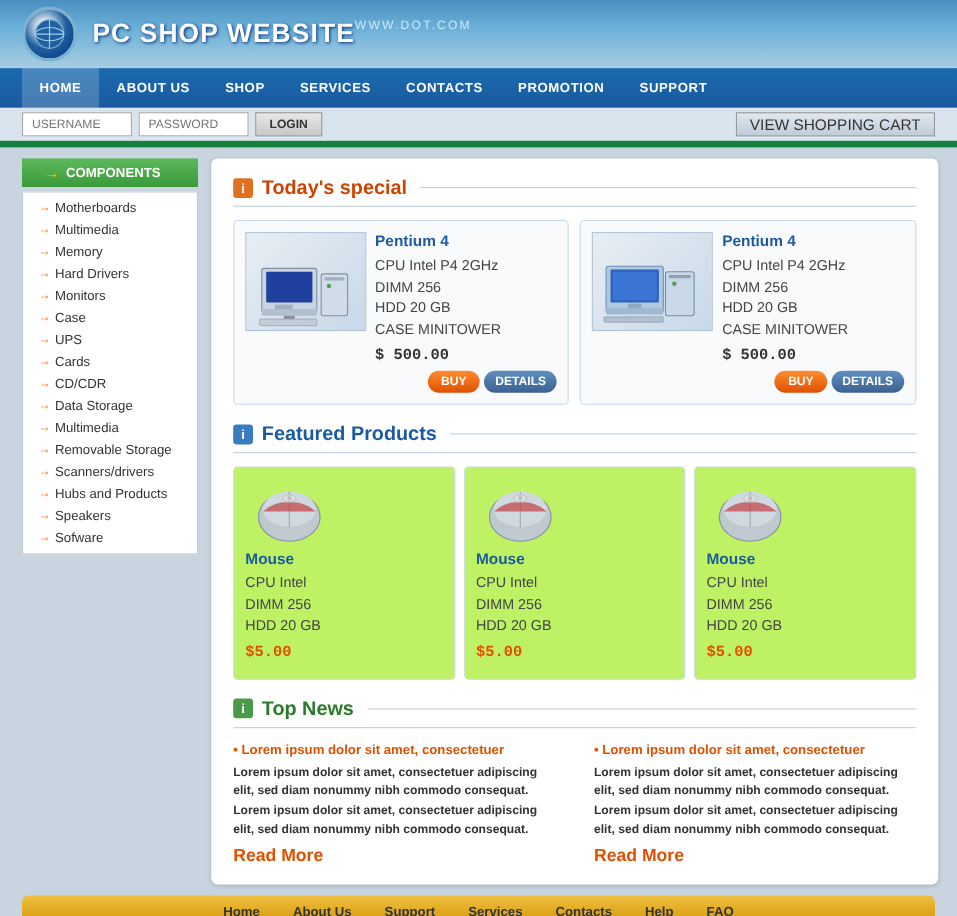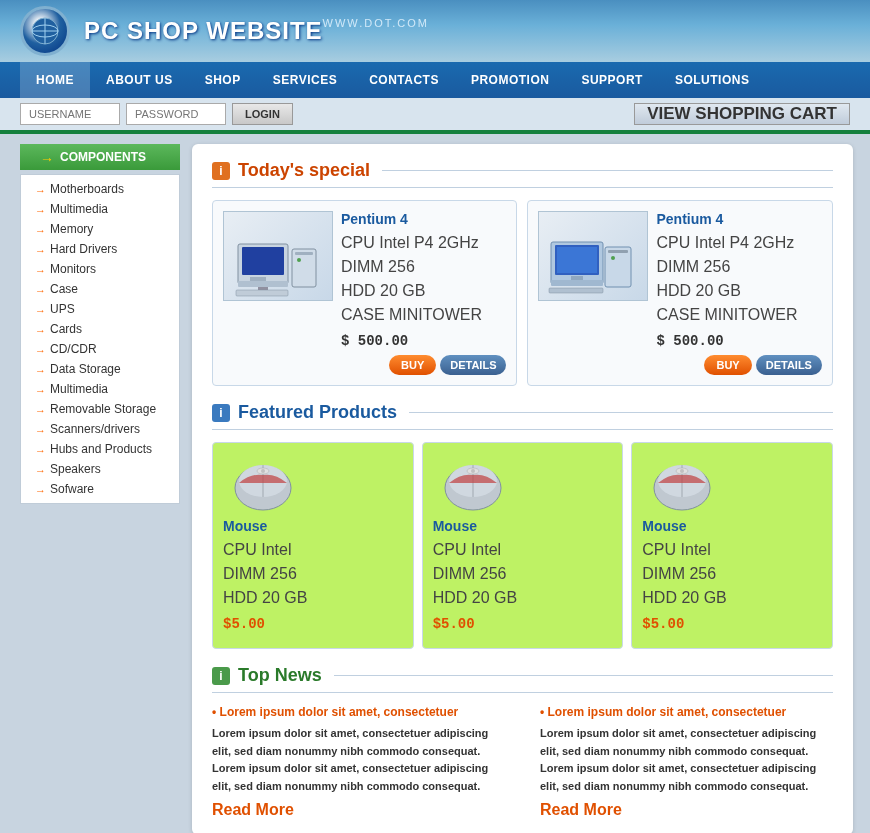--- a/index.html
+++ b/index.html
@@ -59,21 +59,21 @@
     .nav-item.active { background: rgba(255,255,255,0.2); }
 
     
     #loginbar {
       background: #d8e4ee;
       height: 36px;
       display: flex;
       align-items: center;
       justify-content: space-between;
       padding: 0 20px;
-      border-bottom: 4px solid #15803d;
+      border-bottom: 6px solid #15803d;
     }
     #login-left { display: flex; gap: 6px; align-items: center; }
     .login-input {
       border: 1px solid #aaa;
       background: white;
       height: 22px;
       padding: 0 8px;
       font-size: 11px;
       color: #555;
       width: 100px;
@@ -86,22 +86,22 @@
       font-size: 11px;
       font-weight: bold;
       cursor: pointer;
       color: #333;
     }
     .cart-btn {
       background: linear-gradient(180deg, #e0e8f0 0%, #c0ccda 100%);
       border: 1px solid #999;
       height: 22px;
       padding: 0 12px;
-      font-size: 17px;
-      font-weight: bold;
+      font-size: 14px;
+      font-weight: normal;
       cursor: pointer;
       color: #333;
     }
 
     
     #main {
       display: flex;
       padding: 10px 20px 10px 20px;
       gap: 12px;
     }
@@ -206,21 +206,21 @@
       overflow: hidden;
     }
     .product-info { flex: 1; }
     .product-name {
       font-size: 14px;
       font-weight: bold;
       color: #1a5a9f;
       margin-bottom: 4px;
     }
     .product-specs {
-      font-size: 16px;
+      font-size: 13px;
       color: #444;
       line-height: 1.5;
     }
     .product-price {
       font-size: 14px;
       font-weight: bold;
       color: #333;
       margin: 6px 0;
       font-family: Liberation Mono, monospace;
     }
@@ -355,21 +355,20 @@
 </div>
 
 <div id="navbar">
   <div class="nav-item active">HOME</div>
   <div class="nav-item">ABOUT US</div>
   <div class="nav-item">SHOP</div>
   <div class="nav-item">SERVICES</div>
   <div class="nav-item">CONTACTS</div>
   <div class="nav-item">PROMOTION</div>
   <div class="nav-item">SUPPORT</div>
-  <div class="nav-item">SOLUTIONS</div>
 </div>
 
 <div id="loginbar">
   <div id="login-left">
     <input class="login-input" type="text" placeholder="USERNAME" style="">
     <input class="login-input" type="password" placeholder="PASSWORD" style="">
     <button class="login-btn">LOGIN</button>
   </div>
   <button class="cart-btn">VIEW SHOPPING CART</button>
 </div>

